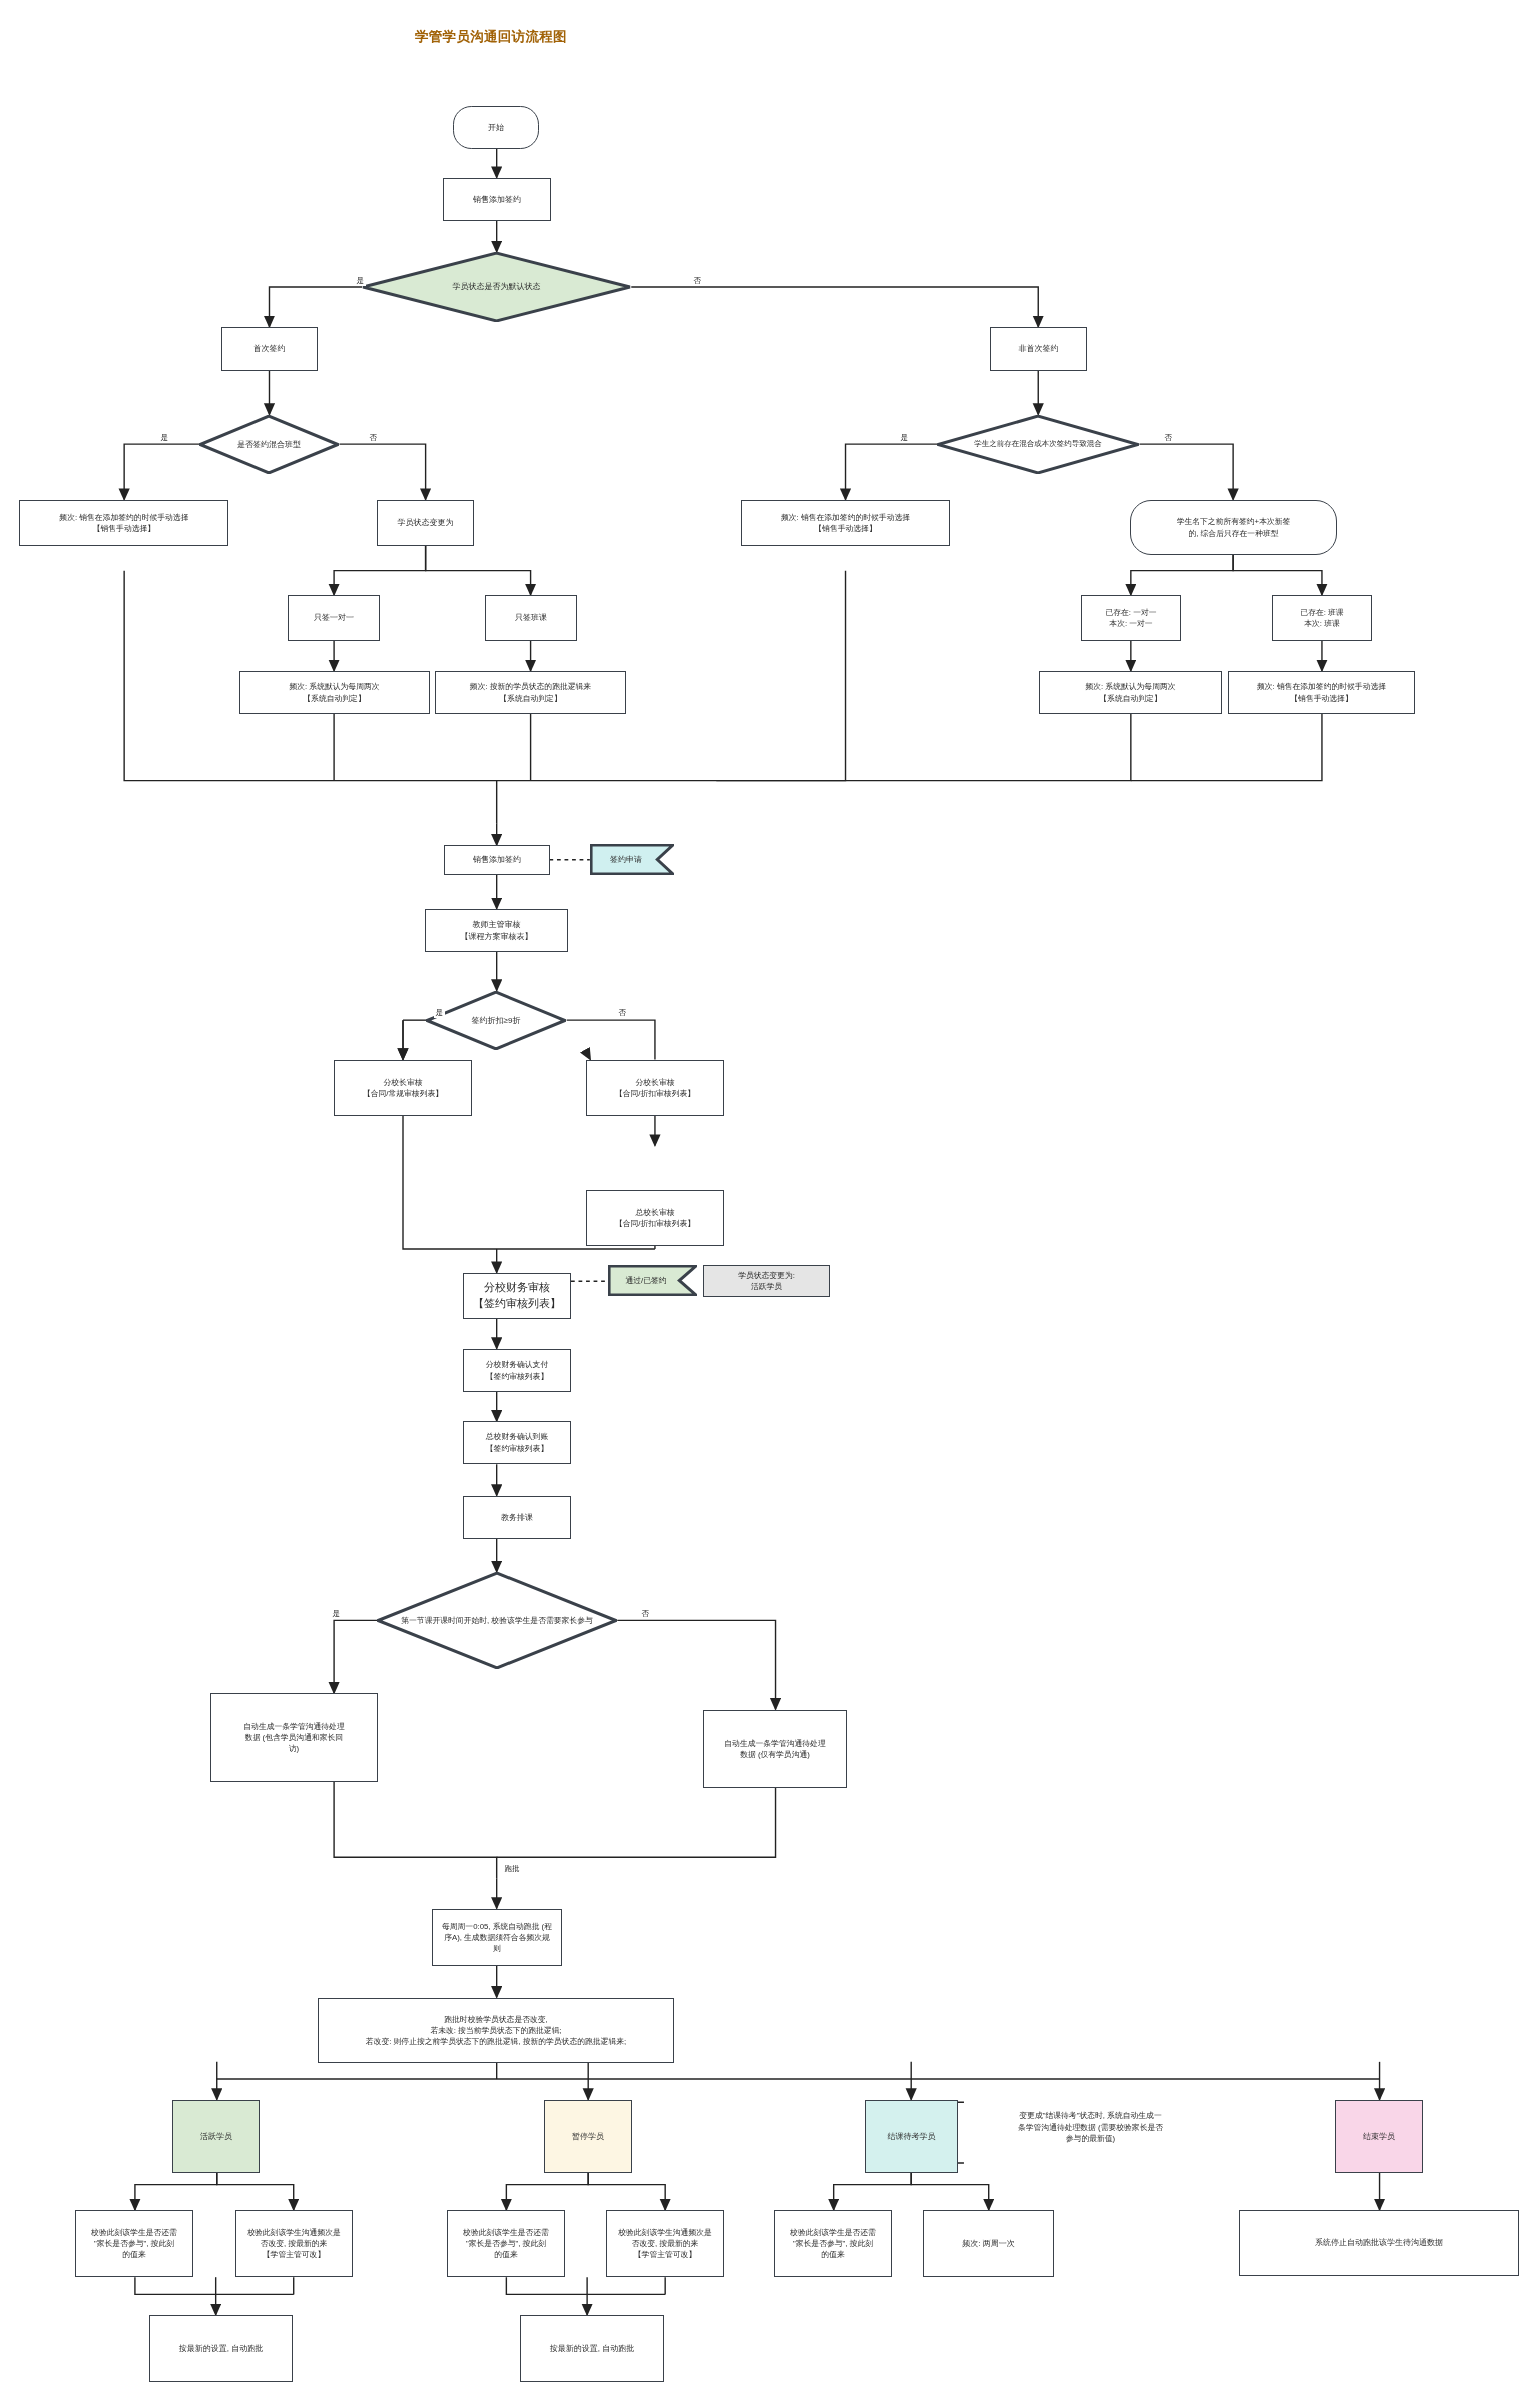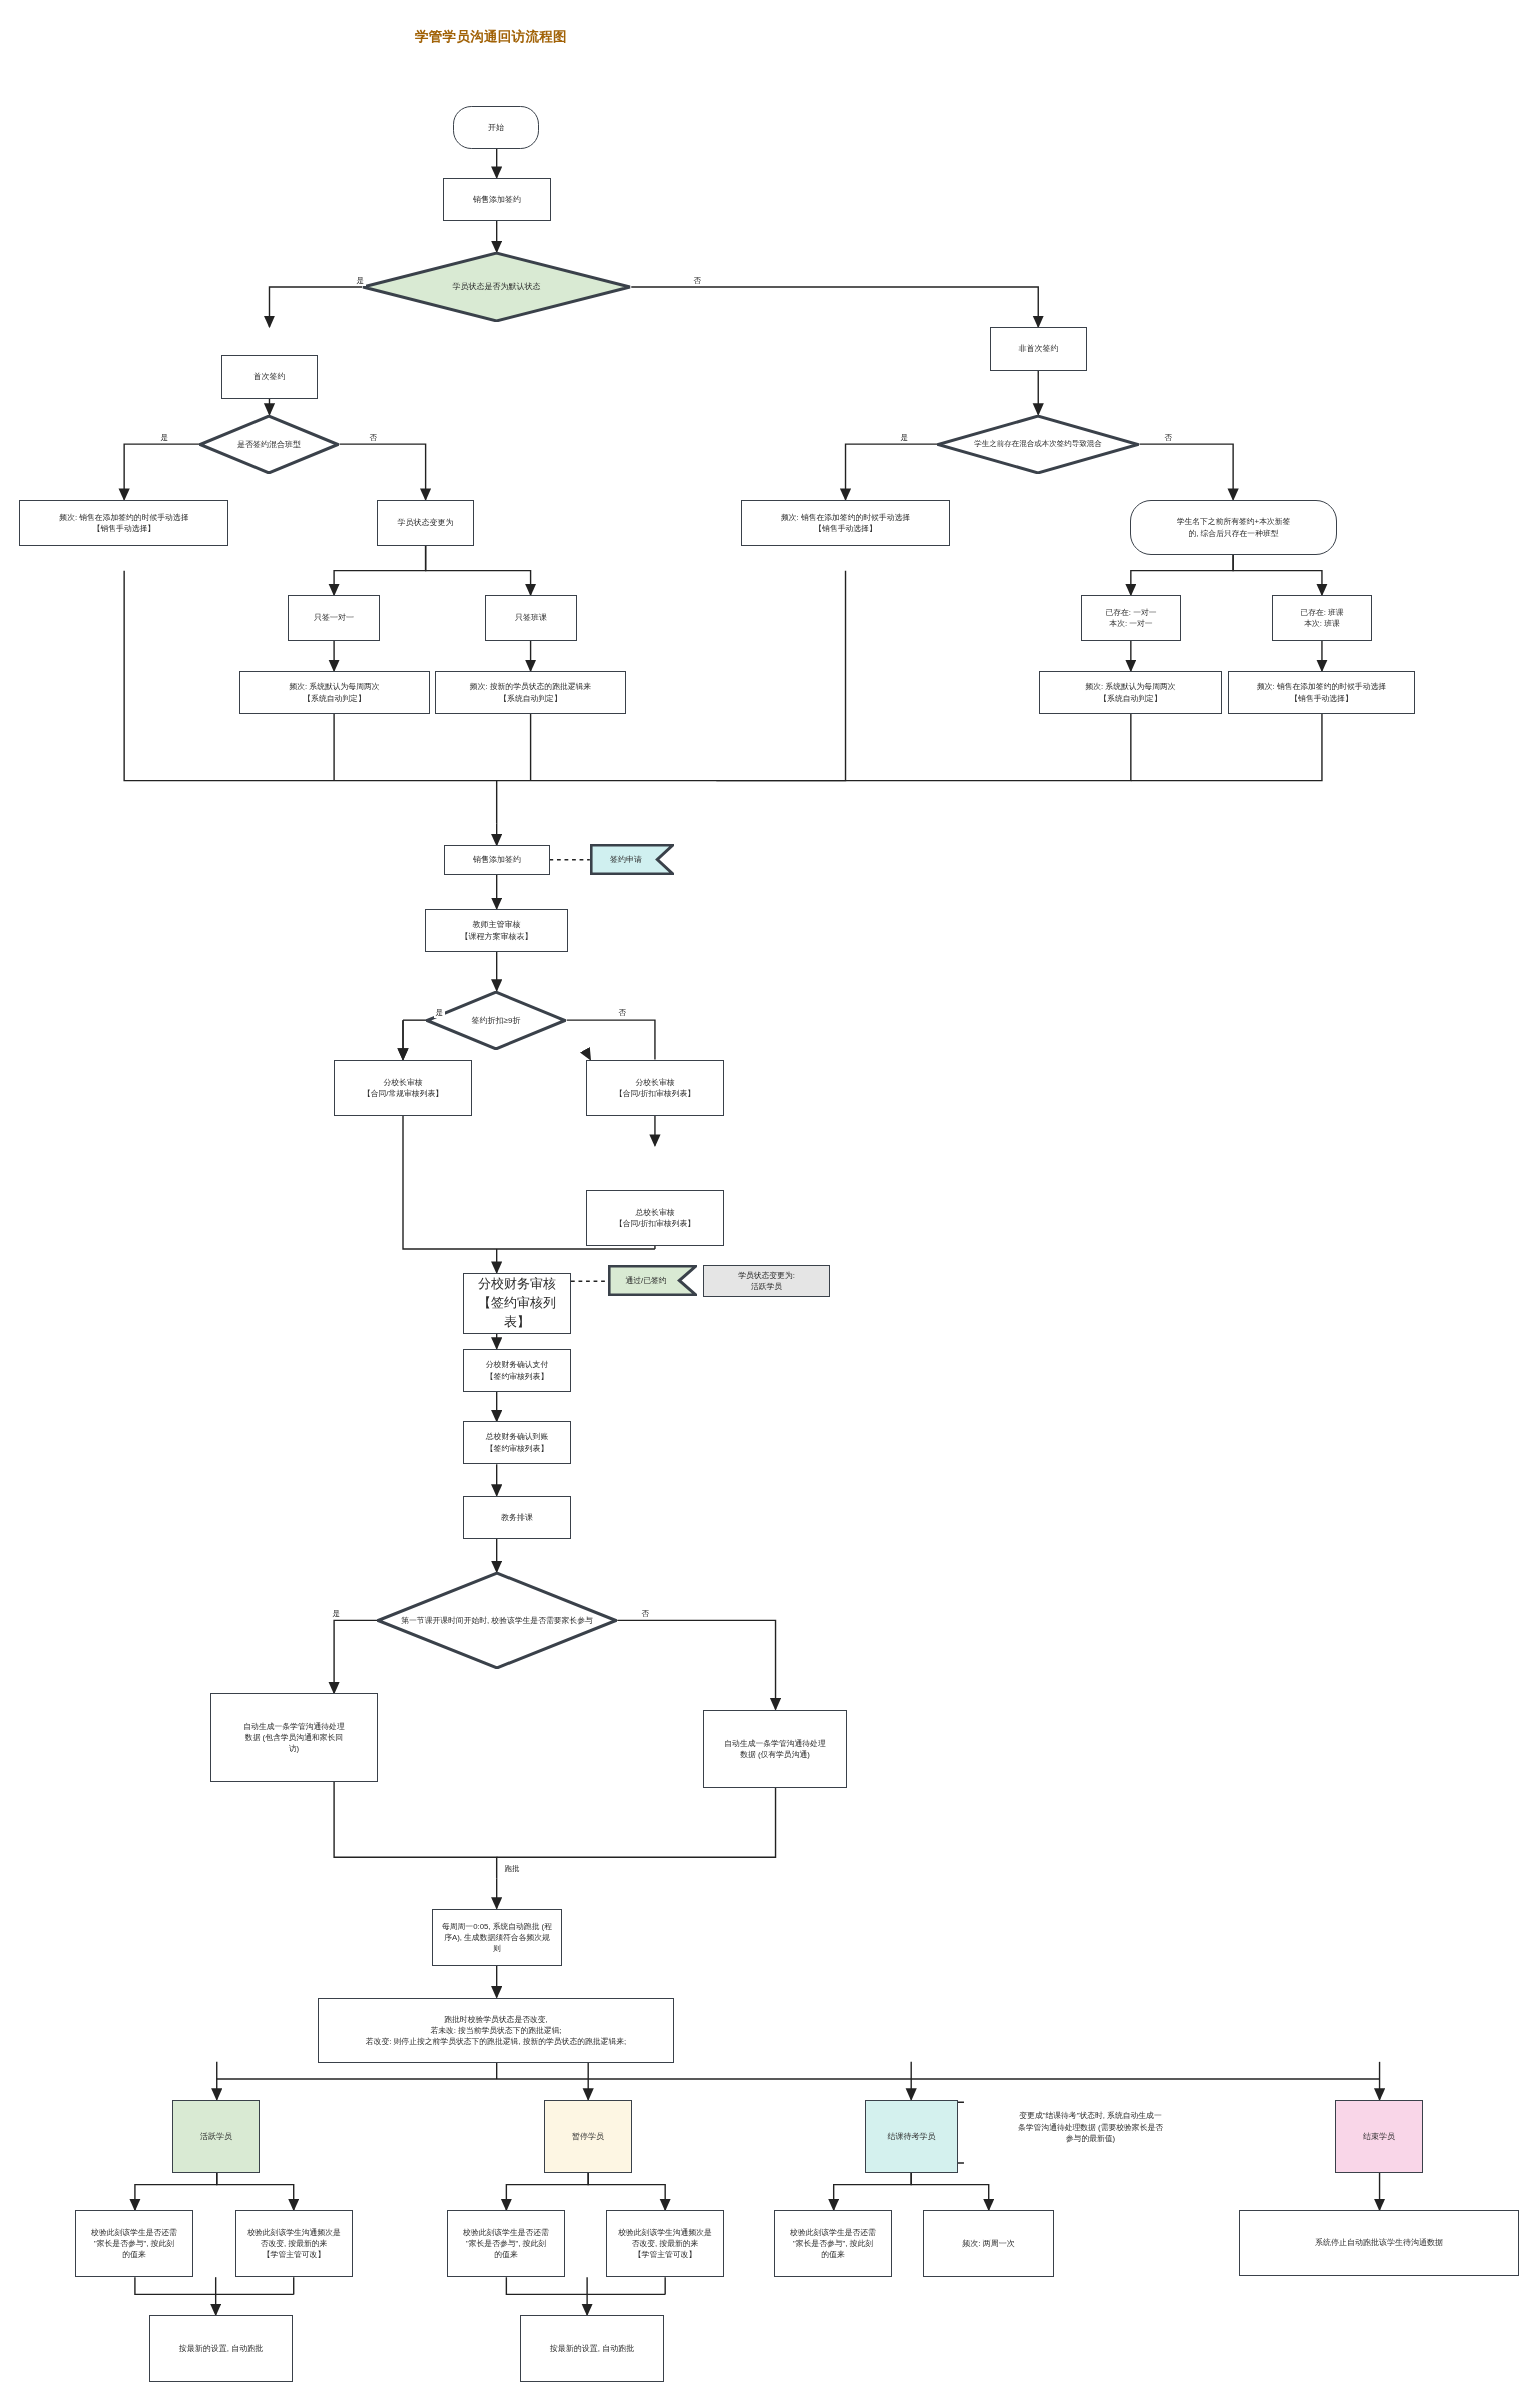--- a/index.html
+++ b/index.html
@@ -185,21 +185,21 @@
 
   <div class="node dec" style="left:362px;top:252px;width:269px;height:70px;">
     <svg class="dec-shape" viewBox="0 0 500 130" preserveAspectRatio="none">
       <polygon points="250,2 498,65 250,128 2,65" fill="#d9ead3" stroke="#3a414a" stroke-width="3" vector-effect="non-scaling-stroke"></polygon>
     </svg>
     <span class="dec-label">学员状态是否为默认状态</span>
   </div>
   <div class="edge-lbl" style="left:355px;top:276px;">是</div>
   <div class="edge-lbl" style="left:692px;top:276px;">否</div>
 
-  <div class="node" style="left:221px;top:327px;width:97px;height:44px;margin-top:28px;">
+  <div class="node" style="left:221px;top:327px;width:97px;height:44px;">
     <span>首次签约</span>
   </div>
 
   <div class="node" style="left:990px;top:327px;width:97px;height:44px;">
     <span>非首次签约</span>
   </div>
 
   <div class="node dec" style="left:199px;top:415px;width:140px;height:59px;">
     <svg class="dec-shape" viewBox="0 0 260 110" preserveAspectRatio="none">
       <polygon points="130,2 258,55 130,108 2,55" fill="#ffffff" stroke="#3a414a" stroke-width="3" vector-effect="non-scaling-stroke"></polygon>
@@ -308,21 +308,21 @@
   <div class="node" style="left:586px;top:1060px;width:138px;height:56px;font-size:7.8px;">
     <span>分校长审核
 【合同/折扣审核列表】</span>
   </div>
 
   <div class="node" style="left:586px;top:1146px;width:138px;height:56px;font-size:7.8px;margin-top:44px;">
     <span>总校长审核
 【合同/折扣审核列表】</span>
   </div>
 
-  <div class="node" style="left:463px;top:1273px;width:108px;height:61px;font-size:13px;">
+  <div class="node" style="left:463px;top:1273px;width:108px;height:46px;font-size:11px;">
     <span>分校财务审核
 【签约审核列表】</span>
   </div>
 
   <div class="node banner" style="left:608px;top:1265px;width:89px;height:31px;">
     <svg class="dec-shape" viewBox="0 0 166 58" preserveAspectRatio="none">
       <polygon points="2,2 164,2 133,29 164,56 2,56" fill="#d9ead3" stroke="#3a414a" stroke-width="3" vector-effect="non-scaling-stroke"></polygon>
     </svg>
     <span class="banner-label" style="margin-right:13px;font-size:7.8px;">通过/已签约</span>
   </div>

